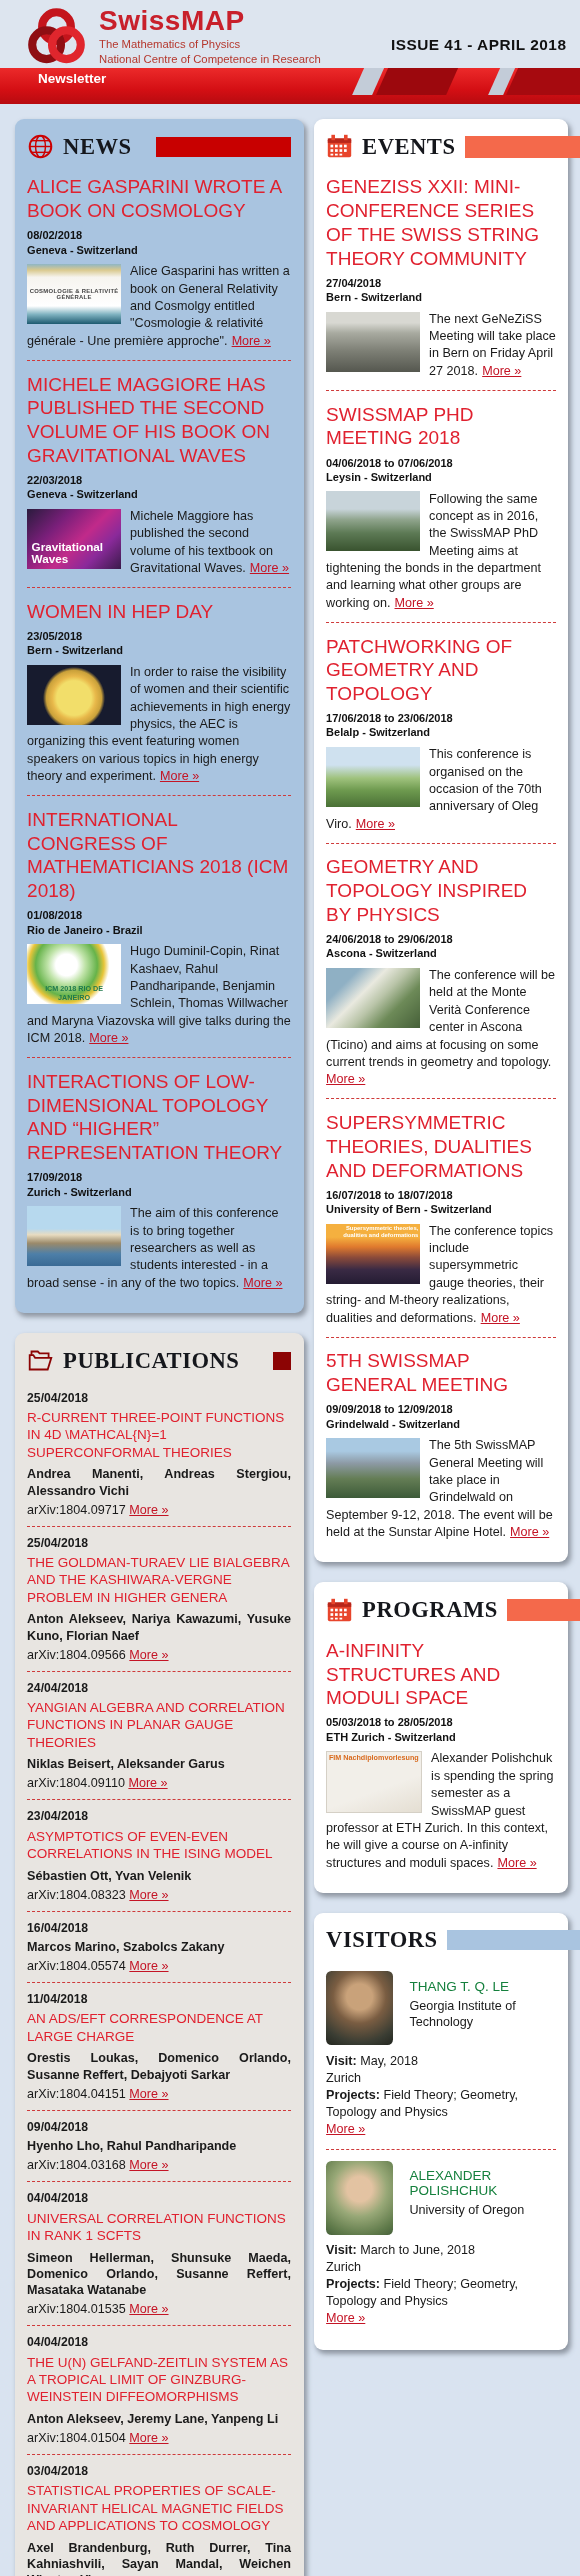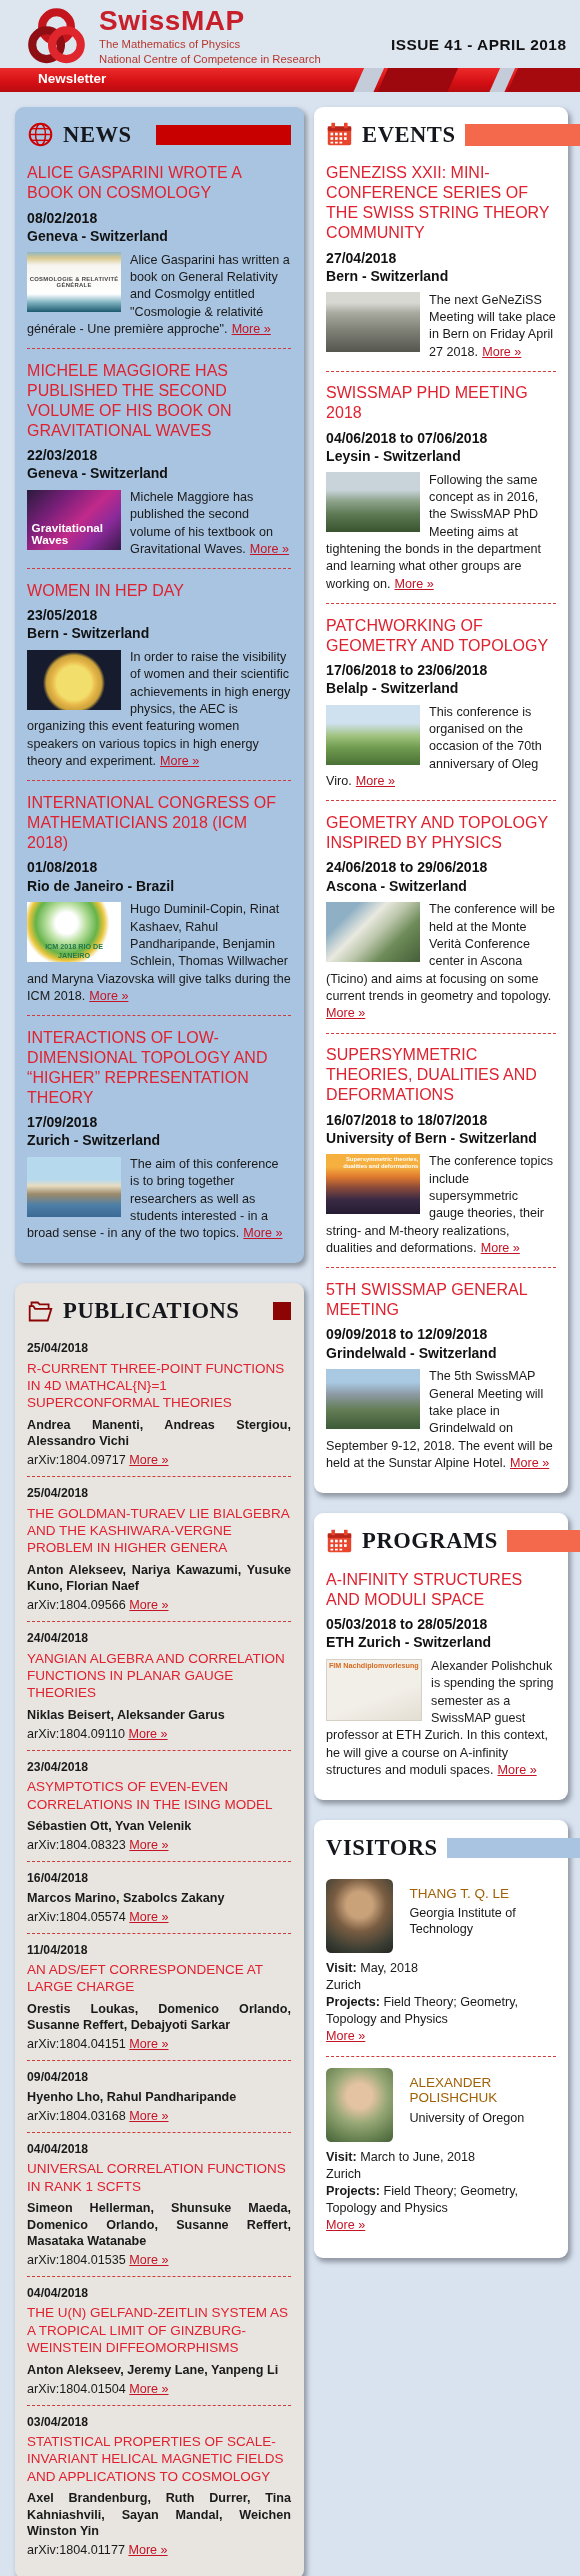--- a/index.html
+++ b/index.html
@@ -13,21 +13,21 @@
   
   .hdr{position:relative;height:68px;background:#dde5ef;z-index:2;}
   .knot{position:absolute;left:25px;top:5.4px;width:63px;height:65px;z-index:3;}
   .brand-block{position:absolute;left:99px;top:7.2px;}
   .brand{font-size:28px;font-weight:bold;color:#c8202b;letter-spacing:0.5px;line-height:1;}
   .tagline{font-size:11.3px;color:#b5382e;line-height:1.3;margin-top:1.8px;}
   .tagline2{font-size:11.3px;color:#b5382e;line-height:1.3;}
   .issue{position:absolute;right:14.5px;top:36px;font-size:15.4px;font-weight:bold;color:#111;letter-spacing:0.5px;}
 
   
-  .banner{position:relative;height:24px;background:linear-gradient(180deg,#ec2a2a 0%,#d40f14 60%,#b70b10 100%);overflow:hidden;z-index:1;}
+  .banner{position:relative;height:36px;background:linear-gradient(180deg,#ec2a2a 0%,#d40f14 60%,#b70b10 100%);overflow:hidden;z-index:1;}
   .banner-label{position:relative;z-index:4;color:#fff;font-weight:bold;font-size:13.5px;line-height:22.6px;padding-left:38px;}
   .bn-shape{position:absolute;top:-3.6px;height:31px;transform:skewX(-24deg);}
   .bn1{left:359px;width:20px;background:#c3ccd8;}
   .bn2{left:383px;width:70px;background:#9c080d;}
   .bn3{left:495px;width:14.5px;background:#c3ccd8;}
   .bn4{left:513px;width:99px;background:#a60a0f;}
 
   
   .cols{display:flex;gap:10px;padding:14.5px 12.6px 0 14.5px;align-items:flex-start;}
   .col-left{width:289px;flex:none;}
@@ -45,22 +45,22 @@
   .bar-events{width:117px;height:22px;background:#f4694b;}
   .bar-programs{width:101px;height:22px;background:#f4694b;}
   .bar-visitors{width:135px;height:20px;background:#a9c4e0;}
   .sq-pub{width:18px;height:18px;background:#8c0404;}
   .sec-icon{flex:none;width:27px;height:27px;}
 
   
   .item{padding:8.1px 0 9px;}
   .item + .item{border-top:0.9px dashed #cf3a3a;margin-top:1.8px;padding-top:11.7px;}
   .item::after{content:"";display:block;clear:both;}
-  .item-title{color:#e0212f;font-size:16px;line-height:1.25;margin:0 0 5.4px;}
-  .item-date,.item-loc{font-size:14px;font-weight:bold;color:#111;line-height:1.3;}
+  .item-title{color:#e0212f;font-size:19px;line-height:1.25;margin:0 0 5.4px;}
+  .item-date,.item-loc{font-size:11px;font-weight:bold;color:#111;line-height:1.3;}
   .item-loc{margin-bottom:5.4px;}
   .item-text{font-size:12.6px;line-height:1.3;color:#1a1a1a;}
   .more{color:#c41425;text-decoration:underline;cursor:pointer;white-space:nowrap;}
 
   .thumb{float:left;width:94px;height:60px;margin:1.8px 9px 3.6px 0;border-radius:0;
     position:relative;overflow:hidden;display:flex;align-items:center;justify-content:center;
     text-align:center;background:#b0b8c0;}
   .thumb-label{position:relative;z-index:2;padding:1.8px;}
   .thumb-label:empty{display:none;}
 
@@ -90,21 +90,21 @@
   .pub-authors{font-size:12.6px;font-weight:bold;text-align:justify;line-height:1.3;margin-bottom:3.6px;}
   .pub-arxiv{font-size:12.6px;}
 
   
   .visitor{padding:11px 0;}
   .visitor + .visitor{border-top:0.9px dashed #cf3a3a;}
   .vrow{display:flex;gap:16.3px;align-items:flex-start;}
   .vphoto{flex:none;width:67px;height:74px;border-radius:5.4px;}
   [data-variant="v-portrait-1"]{background:radial-gradient(circle at 50% 35%,#c9a27a 0 22%,#7a5d42 45%,#3a3d33 78%,#23261f 100%);}
   [data-variant="v-portrait-2"]{background:radial-gradient(circle at 50% 38%,#e3c3a2 0 22%,#98a877 48%,#5f7a4a 82%,#46603a 100%);}
-  .vname{color:#a16207;font-size:13.5px;margin:7.2px 0 5.4px;}
+  .vname{color:#15803d;font-size:13.5px;margin:7.2px 0 5.4px;}
   .vaffil{font-size:12.6px;font-weight:normal;line-height:1.25;}
   .vdetails{margin-top:7.2px;font-size:12.6px;line-height:1.35;}
   .vlabel{font-weight:bold;}
 
   
   .footer{padding:7.2px 0 23.5px;}
   .unsub{text-align:center;font-size:8.6px;color:#333;margin:9px 0 14.5px;}
 </style>
 </head>
 <body>

